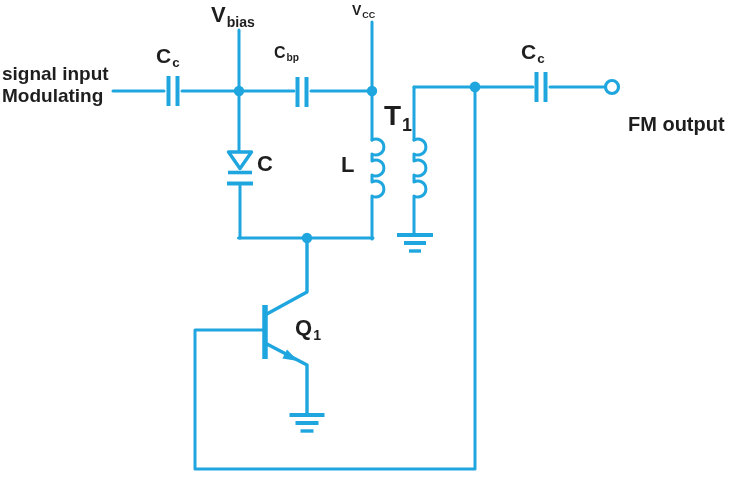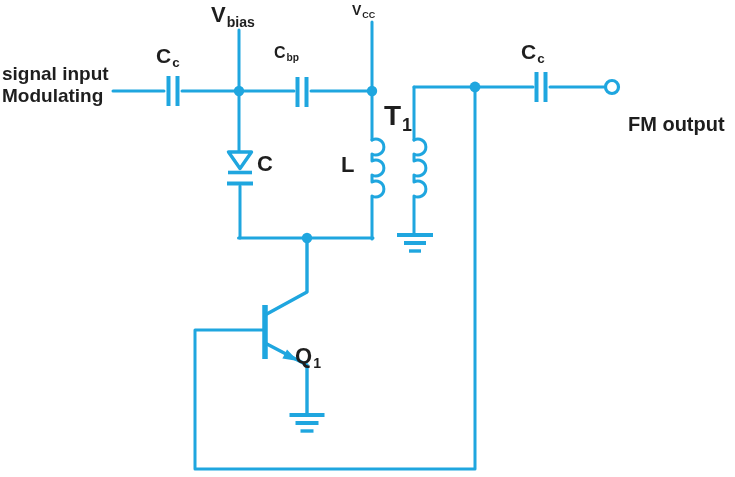--- a/index.html
+++ b/index.html
@@ -113,15 +113,15 @@
   <div class="lbl" style="left:384px;top:100px;font-size:28px;"><span>T</span><span class="sub">1</span></div>
 
   <div class="lbl" style="left:257px;top:151px;font-size:22px;"><span>C</span></div>
 
   <div class="lbl" style="left:341px;top:152px;font-size:22px;"><span>L</span></div>
 
   <div class="lbl" style="left:521px;top:40px;font-size:21px;"><span>C</span><span class="sub">c</span></div>
 
   <div class="lbl" style="left:628px;top:73px;font-size:20px;margin-top:40px;"><span>FM output</span></div>
 
-  <div class="lbl" style="left:295px;top:315px;font-size:22px;margin-top:28px;"><span>Q</span><span class="sub">1</span></div>
+  <div class="lbl" style="left:295px;top:315px;font-size:22px;"><span>Q</span><span class="sub">1</span></div>
 
 </div>
 
 </body></html>

